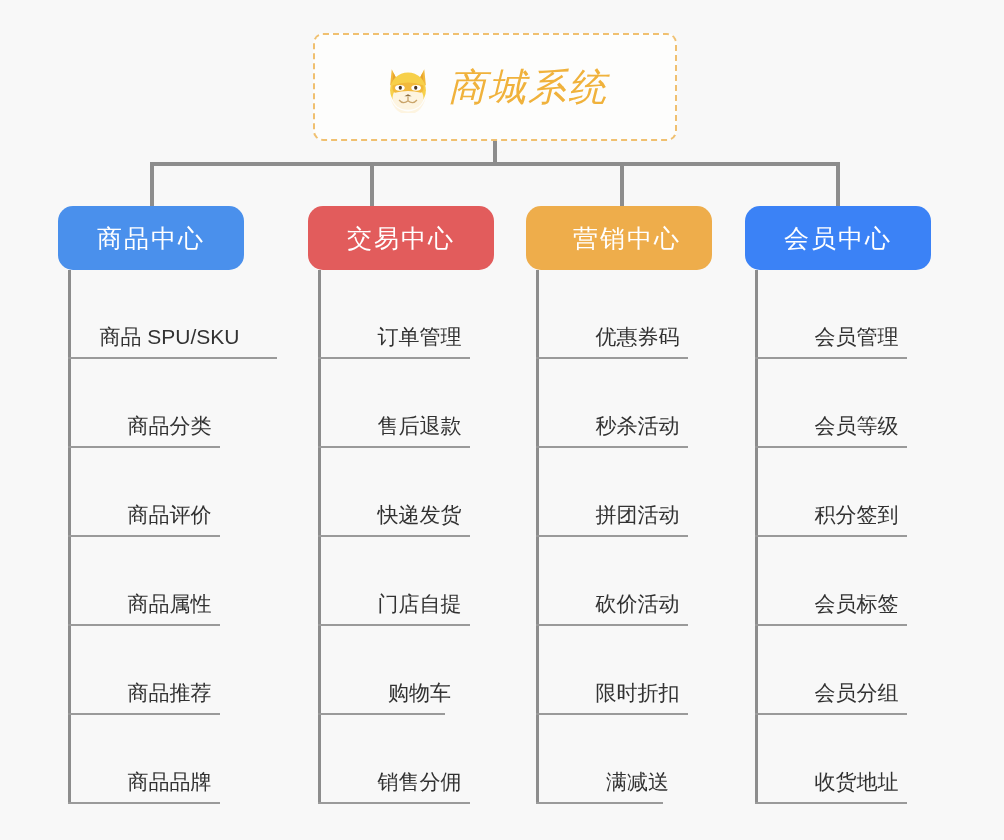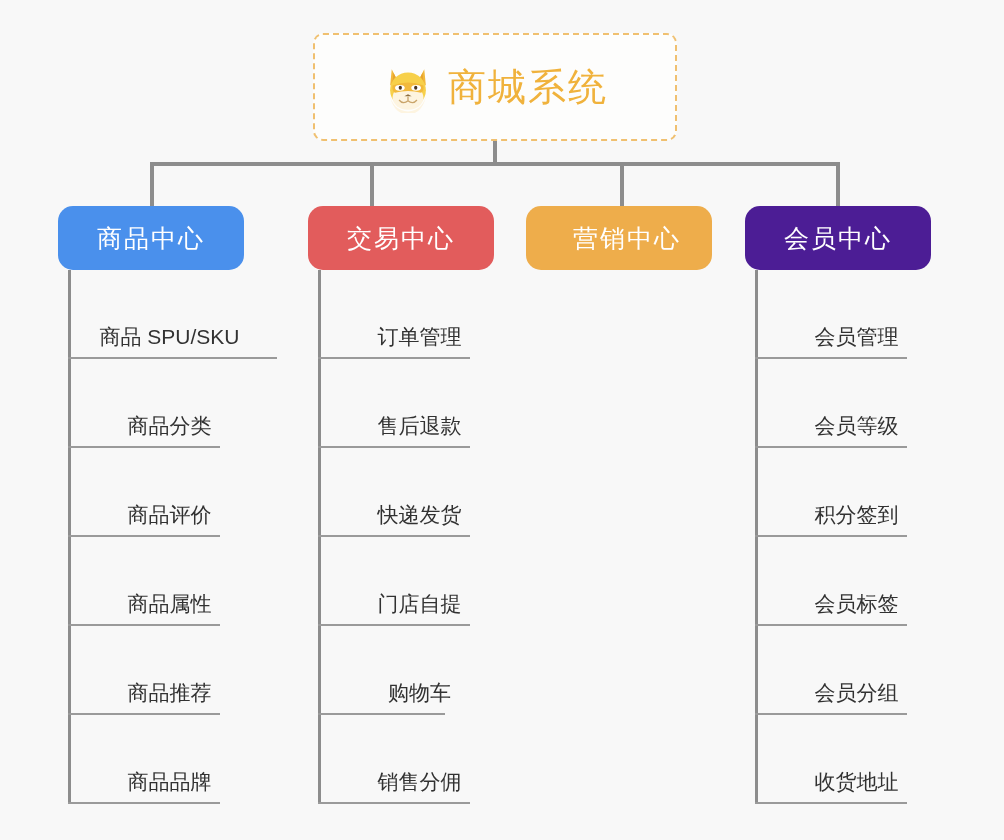--- a/index.html
+++ b/index.html
@@ -154,21 +154,21 @@
       <path d="M13 30 q19 -7 38 0 q1 7 -3 9 q-16 -4 -32 0 q-4 -2 -3 -9 Z" fill="#f2b93c"></path>
       <ellipse cx="22" cy="33" rx="6" ry="3.6" fill="#ffffff"></ellipse>
       <ellipse cx="42" cy="33" rx="6" ry="3.6" fill="#ffffff"></ellipse>
       <ellipse cx="22.5" cy="33" rx="2" ry="2.4" fill="#4a3520"></ellipse>
       <ellipse cx="41.5" cy="33" rx="2" ry="2.4" fill="#4a3520"></ellipse>
       <path d="M32 41 l-4.5 2.5 h9 Z" fill="#8b6b3d"></path>
       <path d="M32 44 v5" stroke="#c9a46a" stroke-width="1.6" fill="none"></path>
       <path d="M32 49 q-6 5 -11 -1" stroke="#c9a46a" stroke-width="1.6" fill="none"></path>
       <path d="M32 49 q6 5 11 -1" stroke="#c9a46a" stroke-width="1.6" fill="none"></path>
     </svg>
-    <span class="root-title" style="color: rgb(240, 178, 60);">商城系统</span>
+    <span class="root-title" style="color: rgb(240, 178, 60); font-style: italic;">商城系统</span>
   </div>
 
   <div class="conn-stem conn-vert-root"></div>
   <div class="conn-stem conn-horiz"></div>
   <div class="conn-drop" style="left:150px;"></div>
   <div class="conn-drop" style="left:370px;"></div>
   <div class="conn-drop" style="left:620px;"></div>
   <div class="conn-drop" style="left:836px;"></div>
 
   <div class="column" style="left:58px;">
@@ -220,24 +220,44 @@
       <li class="col-item w-four">
           <span class="item-label">销售分佣</span>
         </li>
     </ul>
   </div>
 
   <div class="column" style="left:526px;">
     <div class="col-header" style="background: rgb(238, 173, 75); padding-left: 16px;">
       <span>营销中心</span>
     </div>
+    <ul class="col-items">
+      <li class="col-item w-four">
+          <span class="item-label">优惠券码</span>
+        </li>
+      <li class="col-item w-four">
+          <span class="item-label">秒杀活动</span>
+        </li>
+      <li class="col-item w-four">
+          <span class="item-label">拼团活动</span>
+        </li>
+      <li class="col-item w-four">
+          <span class="item-label">砍价活动</span>
+        </li>
+      <li class="col-item w-four">
+          <span class="item-label">限时折扣</span>
+        </li>
+      <li class="col-item w-three">
+          <span class="item-label">满减送</span>
+        </li>
+    </ul>
   </div>
 
   <div class="column" style="left:745px;">
-    <div class="col-header" style="background: #4c1d95;">
+    <div class="col-header" style="background: #3b82f6;">
       <span>会员中心</span>
     </div>
     <ul class="col-items">
       <li class="col-item w-four">
           <span class="item-label">会员管理</span>
         </li>
       <li class="col-item w-four">
           <span class="item-label">会员等级</span>
         </li>
       <li class="col-item w-four">

